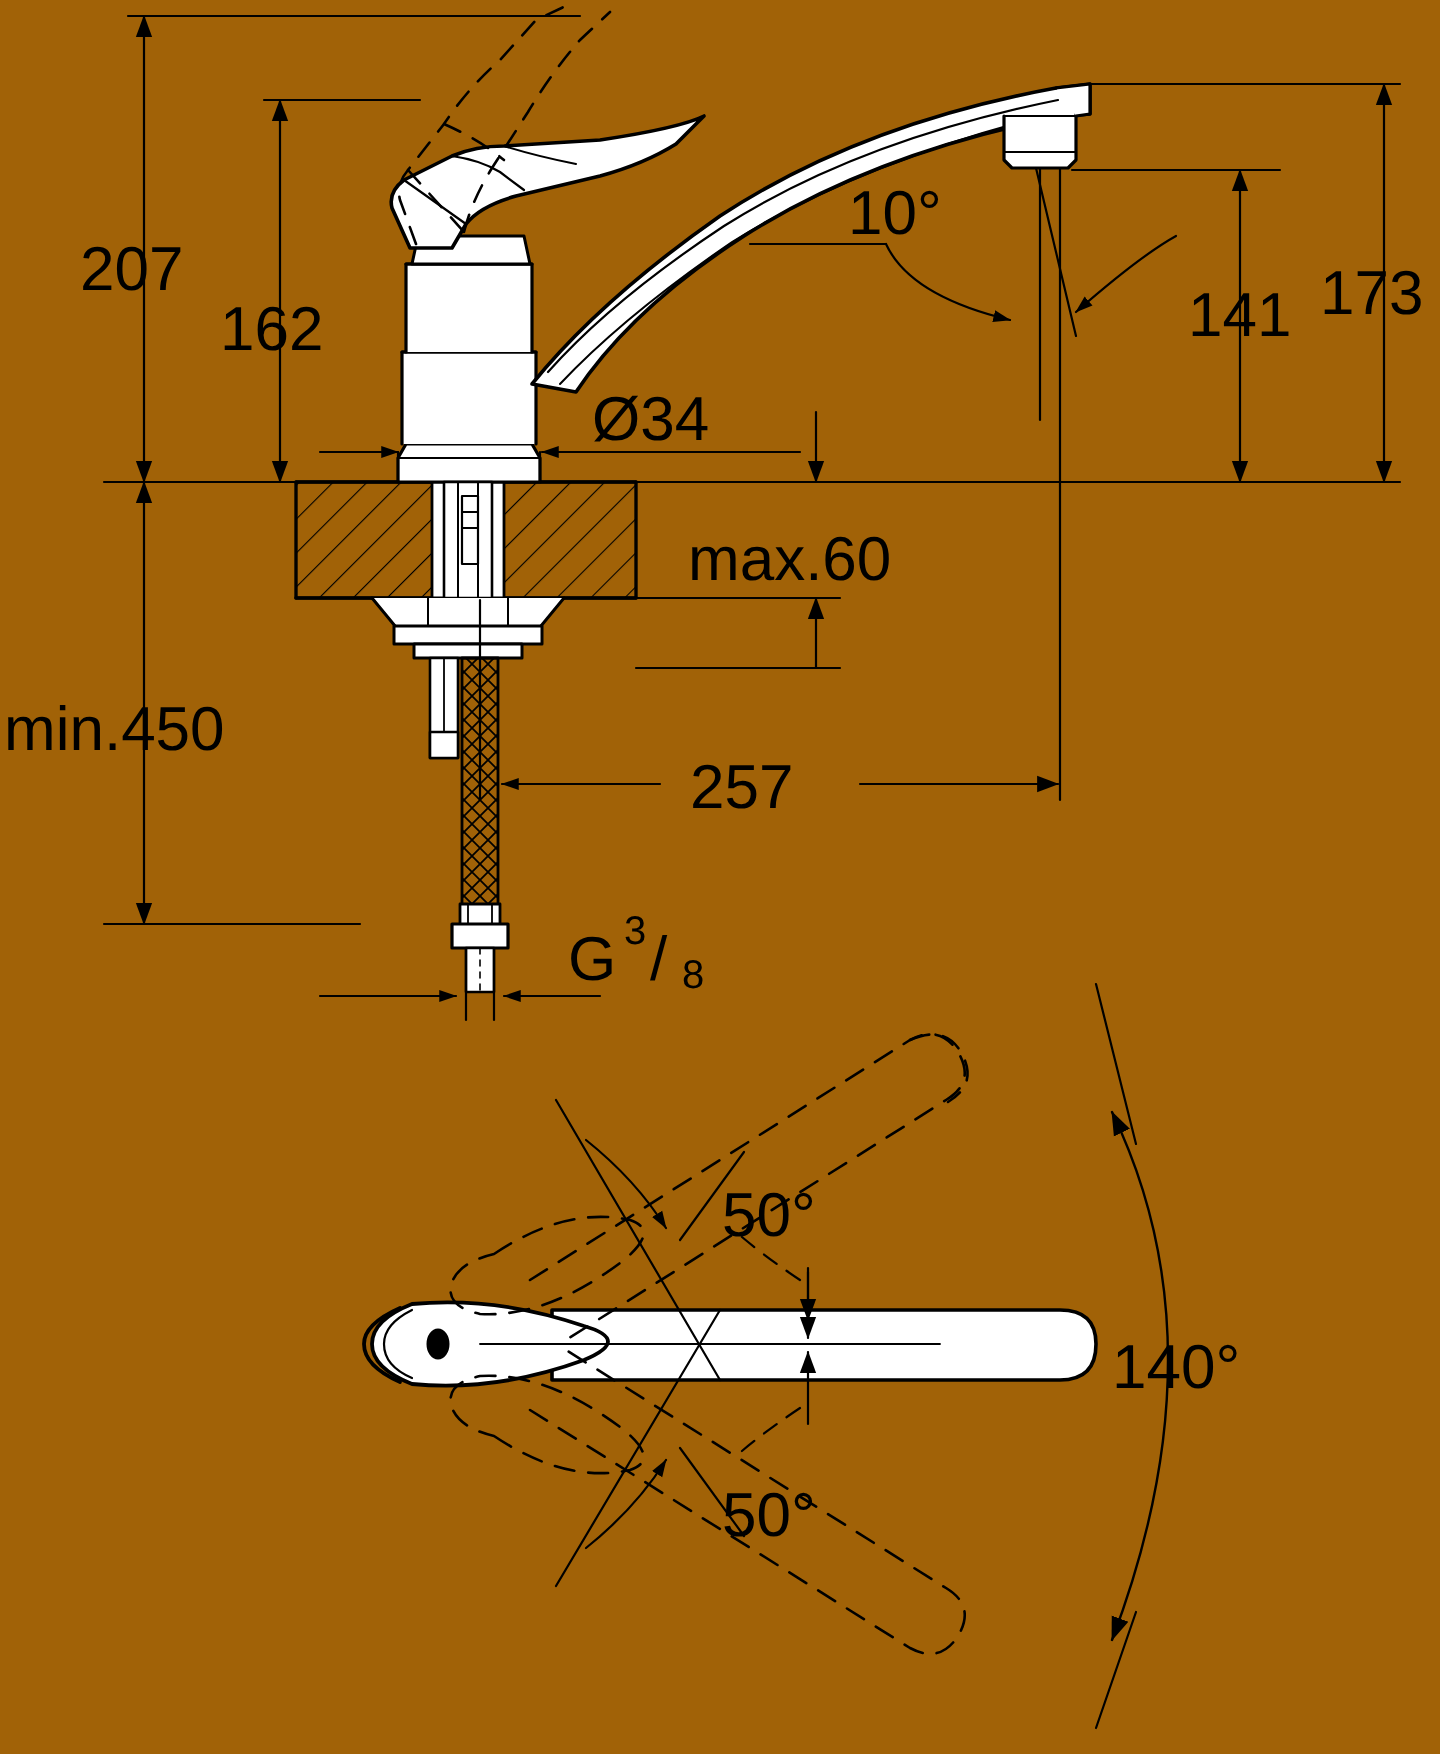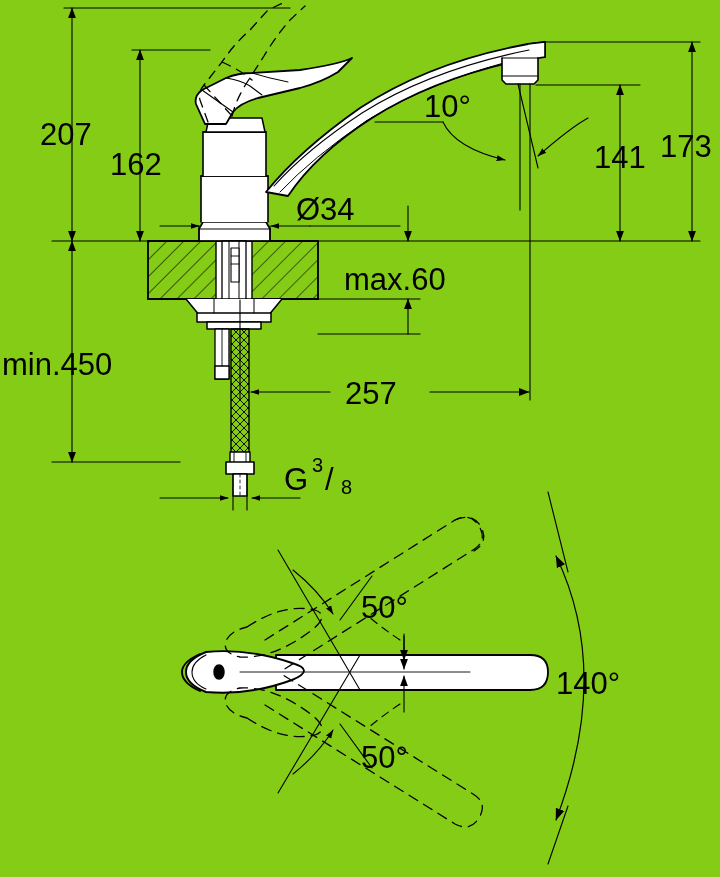--- a/index.html
+++ b/index.html
@@ -1,17 +1,17 @@
 <!DOCTYPE html>
 <html><head>
 <meta charset="utf-8">
 <style>
   html,body{margin:0;padding:0;background:#ffffff;}
   body{width:720px;height:877px;font-family:"Liberation Sans",sans-serif;color:#000;}
-  #stage{position:relative;width:720px;height:877px;overflow:hidden;background:#84cc16;}
+  #stage{position:relative;width:720px;height:877px;overflow:hidden;background:#a16207;}
   svg#drawing{position:absolute;left:0;top:0;width:720px;height:877px;}
   .dimtext{font-family:"Liberation Sans",sans-serif;font-size:31px;fill:#000;}
   .dimtext-sm{font-family:"Liberation Sans",sans-serif;font-size:20px;fill:#000;}
 </style>
 </head>
 <body>
 
 <div id="stage">
 
 <svg id="drawing" viewBox="0 0 720 877">

